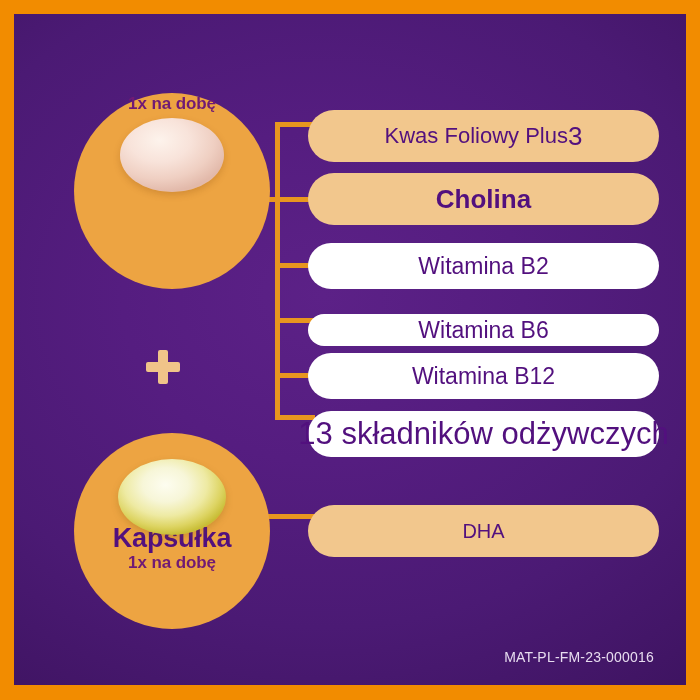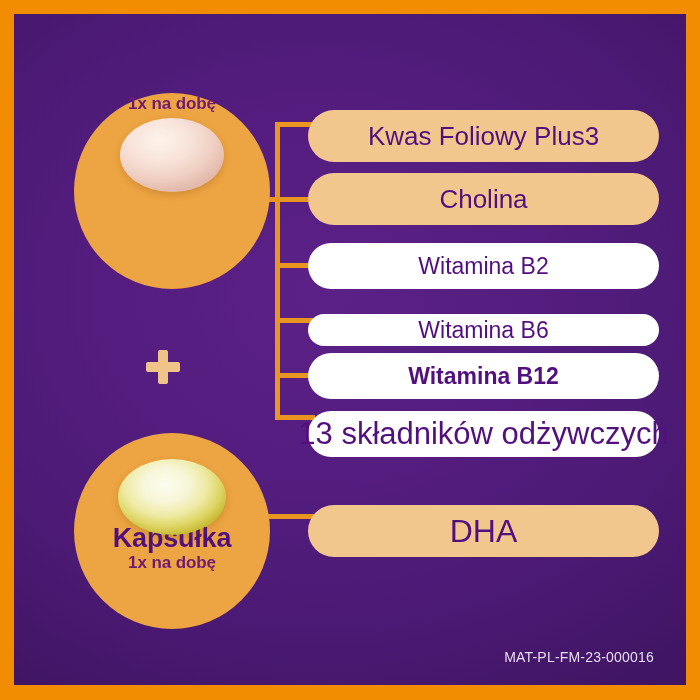--- a/index.html
+++ b/index.html
@@ -197,39 +197,39 @@
     </div>
 
     <div class="circle circle-capsule">
       <div class="pill-art art-capsule"></div>
       <div class="dose-name" style="margin-top:92px;">Kapsułka</div>
       <div class="dose-freq">1x na dobę</div>
     </div>
 
     <div id="pill-host">
         <div class="label-pill tone-tan" style="top: 96px; height: 52px; border-radius: 26px;">
-          <span class="txt" style="font-size: 26px;">Kwas Foliowy Plus</span>
+          <span class="txt" style="font-size: 22px;">Kwas Foliowy Plus</span>
           <span class="sup" style="font-size: 26px;">3</span>
         </div>
-        <div class="label-pill tone-tan" style="top: 159px; height: 52px; border-radius: 26px;">
+        <div class="label-pill tone-tan" style="top: 159px; height: 52px; border-radius: 26px; font-weight: bold;">
           <span class="txt" style="font-size: 26px;">Cholina</span>
         </div>
         <div class="label-pill tone-white" style="top: 229px; height: 46px; border-radius: 23px; align-items: center;">
           <span class="txt" style="font-size: 23px;">Witamina B2</span>
         </div>
         <div class="label-pill tone-white" style="top: 300px; height: 32px; border-radius: 23px; align-items: center;">
           <span class="txt" style="font-size: 23px;">Witamina B6</span>
         </div>
-        <div class="label-pill tone-white" style="top: 339px; height: 46px; border-radius: 23px; font-weight: bold;">
+        <div class="label-pill tone-white" style="top: 339px; height: 46px; border-radius: 23px;">
           <span class="txt" style="font-size: 23px;">Witamina B12</span>
         </div>
         <div class="label-pill tone-white" style="top: 397px; height: 46px; border-radius: 23px;">
           <span class="txt" style="font-size: 31px; text-align: right;">13 składników odżywczych</span>
         </div>
         <div class="label-pill tone-tan" style="top: 491px; height: 52px; border-radius: 26px;">
-          <span class="txt" style="font-size: 32px;">DHA</span>
+          <span class="txt" style="font-size: 20px;">DHA</span>
         </div>
       </div>
 
     <div class="footer-code">MAT-PL-FM-23-000016</div>
 
   </div>
 </div>
 
 </body></html>

